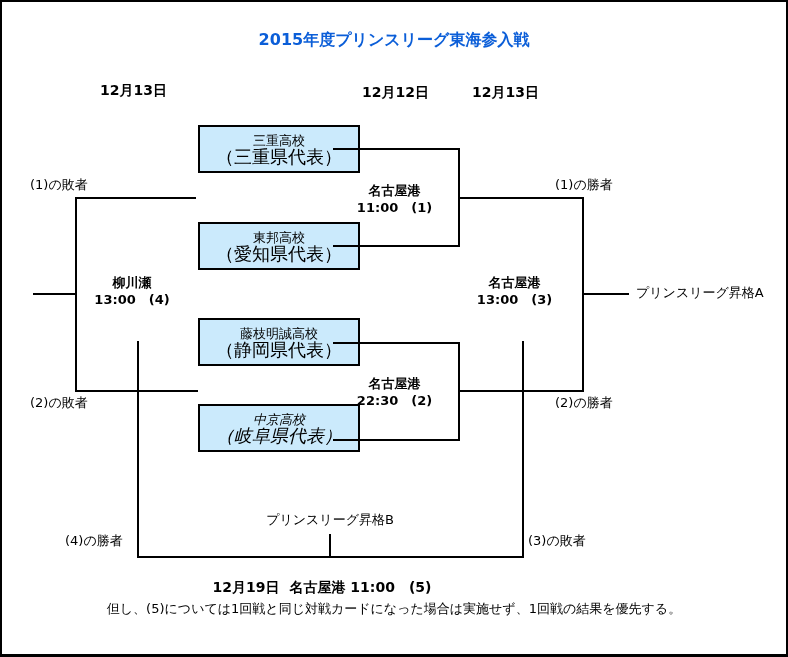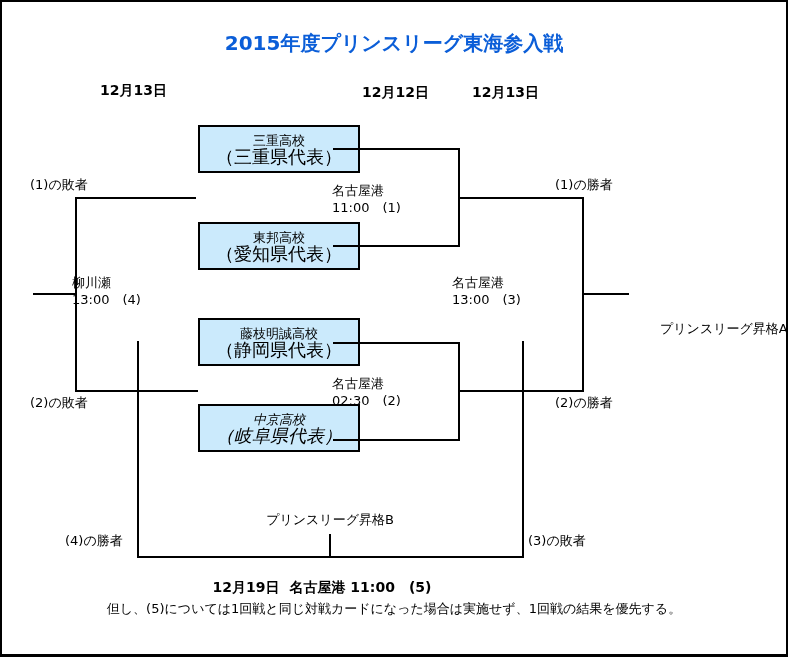--- a/index.html
+++ b/index.html
@@ -11,26 +11,26 @@
   .hline{position:absolute;height:2px;background:#000;}
   .vline{position:absolute;width:2px;background:#000;}
   .team-box{
     position:absolute;left:196px;width:162px;height:48px;box-sizing:border-box;
     border:2px solid #000;background:#CBEAFC;display:flex;flex-direction:column;
     align-items:center;justify-content:center;text-align:center;
   }
   .team-box .tname{font-size:13px;line-height:16px;white-space:nowrap;}
   .team-box .trep{font-size:18px;line-height:16px;white-space:nowrap;}
   .lbl{position:absolute;font-size:13px;line-height:14px;white-space:nowrap;}
-  .match-lbl{position:absolute;text-align:left;font-size:13px;line-height:17px;white-space:nowrap;}
+  .match-lbl{position:absolute;text-align:center;font-size:13px;line-height:17px;white-space:nowrap;font-weight:bold;}
   .match-lbl span{display:block;}
   .date-hdr{position:absolute;font-size:14px;font-weight:bold;white-space:nowrap;}
   .title{
     position:absolute;left:0;top:28px;width:100%;text-align:center;
-    font-size:20px;font-weight:bold;color:#0B5ED8;white-space:nowrap;
+    font-size:16px;font-weight:bold;color:#0B5ED8;white-space:nowrap;
   }
   .m5{position:absolute;left:130px;width:380px;top:577px;text-align:center;font-size:14px;white-space:nowrap;}
   .m5 .m5date{font-weight:bold;}
   .m5 .m5rest{margin-left:10px;font-weight:bold;}
   .footnote{position:absolute;left:0;top:598px;width:100%;text-align:center;font-size:13px;white-space:nowrap;}
 </style>
 </head>
 <body>
 
 <div id="canvas">
@@ -79,38 +79,38 @@
   <div class="vline" style="left:520px;top:339px;height:217px;"></div>
   <div class="hline" style="left:135px;top:554px;width:387px;"></div>
   <div class="vline" style="left:327px;top:532px;height:22px;"></div>
 
   <div class="match-lbl" style="left:330px;top:180px;width:125px;">
     <span>名古屋港</span>
     <span>11:00　(1)</span>
   </div>
   <div class="match-lbl" style="left:330px;top:373px;width:125px;">
     <span>名古屋港</span>
-    <span>02:30　(2)</span>
+    <span>22:30　(2)</span>
   </div>
   <div class="match-lbl" style="left:450px;top:272px;width:125px;">
     <span>名古屋港</span>
     <span>13:00　(3)</span>
   </div>
   <div class="match-lbl" style="left:70px;top:272px;width:120px;">
     <span>柳川瀬</span>
     <span>13:00　(4)</span>
   </div>
 
   <div class="lbl" style="left:28px;top:176px;">(1)の敗者</div>
   <div class="lbl" style="left:28px;top:394px;">(2)の敗者</div>
   <div class="lbl" style="left:553px;top:176px;">(1)の勝者</div>
   <div class="lbl" style="left:553px;top:394px;">(2)の勝者</div>
   <div class="lbl" style="left:63px;top:532px;">(4)の勝者</div>
   <div class="lbl" style="left:526px;top:532px;">(3)の敗者</div>
-  <div class="lbl" style="left:658px;top:284px;margin-top:36px;">プリンスリーグ昇格A</div>
+  <div class="lbl" style="left:634px;top:284px;">プリンスリーグ昇格A</div>
   <div class="lbl" style="left:248px;top:511px;width:160px;text-align:center;">プリンスリーグ昇格B</div>
 
   <div class="m5">
     <span class="m5date">12月19日</span><span class="m5rest">名古屋港 11:00　(5)</span>
   </div>
   <div class="footnote">但し、(5)については1回戦と同じ対戦カードになった場合は実施せず、1回戦の結果を優先する。</div>
 
 </div>
 
 </body></html>

